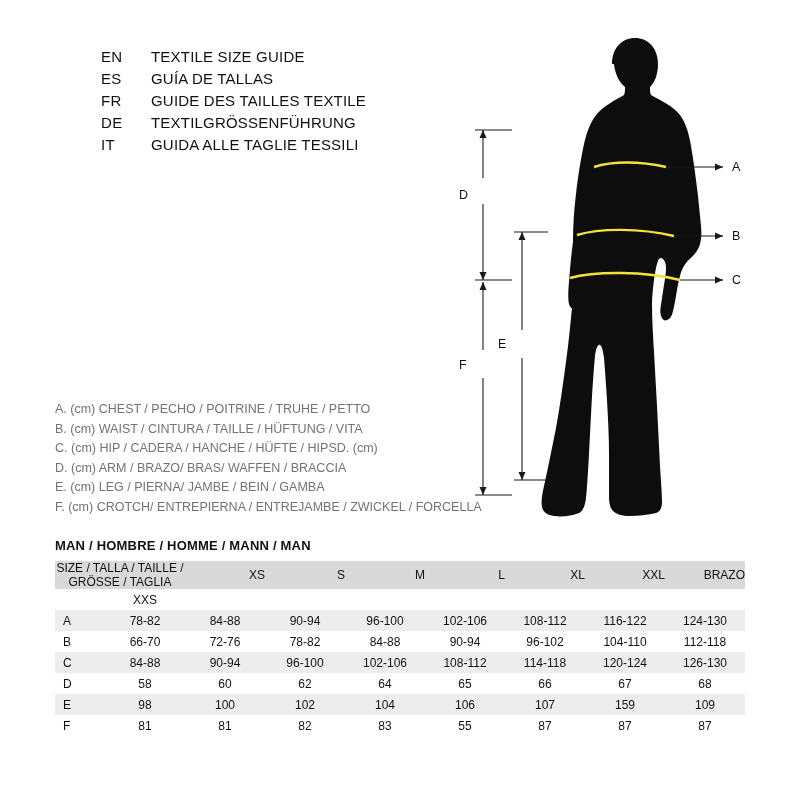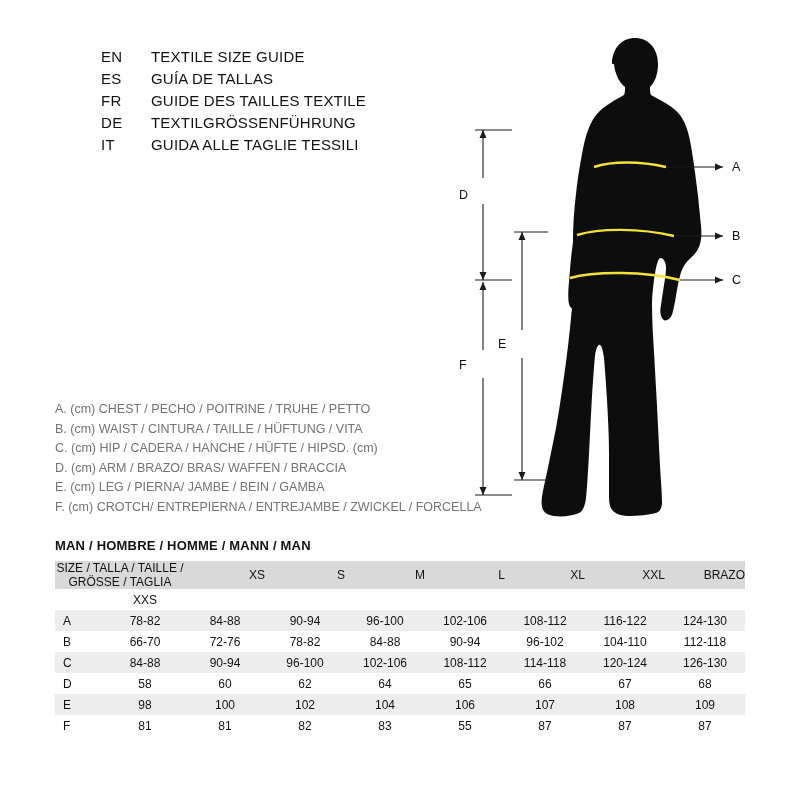--- a/index.html
+++ b/index.html
@@ -385,21 +385,21 @@
         </tr>
 
         <tr class="shade">
           <td class="rowlabel">E</td>
           <td>98</td>
           <td>100</td>
           <td>102</td>
           <td>104</td>
           <td>106</td>
           <td>107</td>
-          <td>108</td>
+          <td>159</td>
           <td>109</td>
         </tr>
 
         <tr class="plain">
           <td class="rowlabel">F</td>
           <td>81</td>
           <td>81</td>
           <td>82</td>
           <td>83</td>
           <td>55</td>

